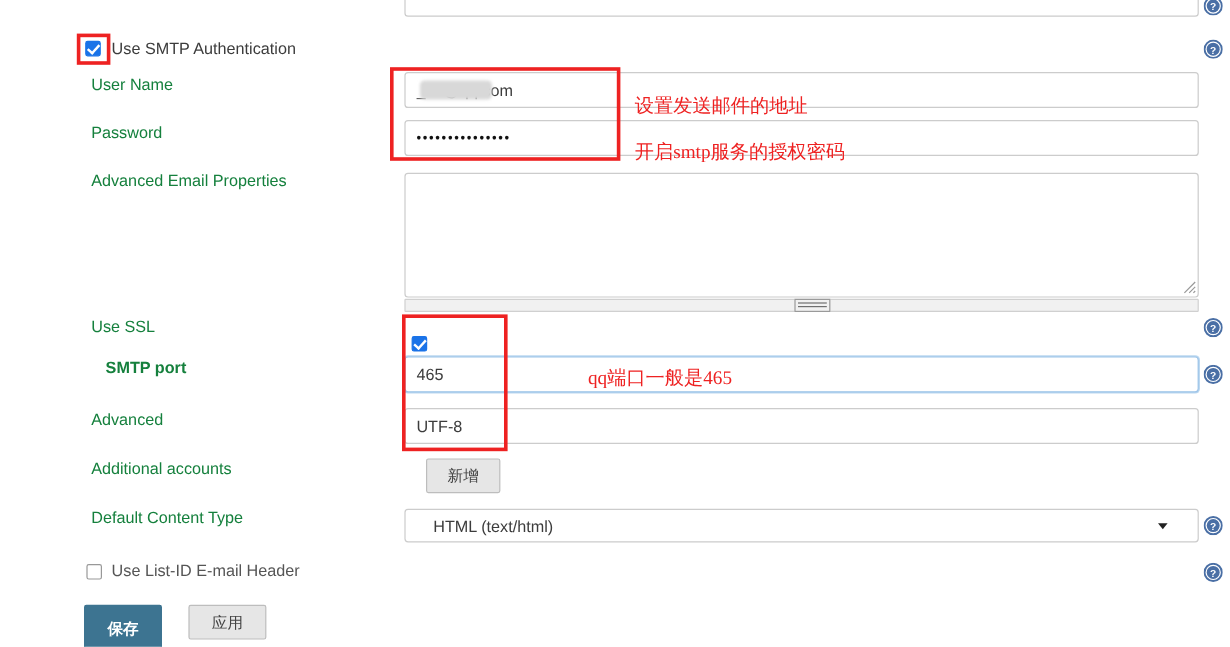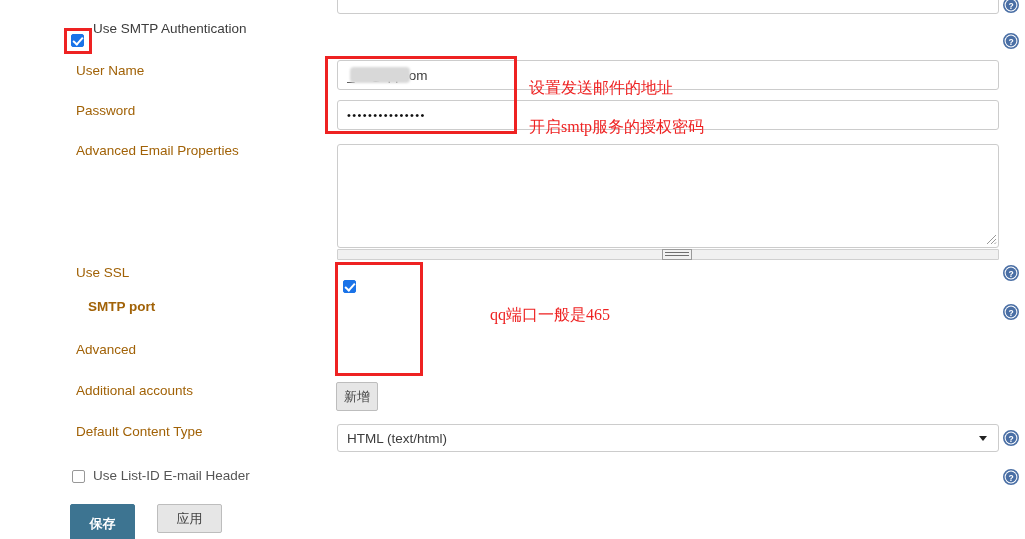--- a/index.html
+++ b/index.html
@@ -20,21 +20,21 @@
     position: absolute;
     left: 0; top: 0;
     width: 1025px;
     height: 539px;
   }
   .abs { position: absolute; }
 
   
   .field-label {
     font-size: 13.5px;
-    color: #a16207;
+    color: #15803d;
     white-space: nowrap;
     line-height: 16px;
   }
 
   
   .txt-input {
     box-sizing: border-box;
     border: 1px solid #ccc;
     border-radius: 3px;
     background: #fff;
@@ -152,21 +152,21 @@
   .sel {
     box-sizing: border-box;
     border: 1px solid #ccc;
     border-radius: 3px;
     background: #fff;
     font-family: "Liberation Sans", sans-serif;
     font-size: 13.5px;
     color: #3c3c3c;
     display: flex;
     align-items: center;
-    padding: 0 9px;
+    padding: 0 23px;
     justify-content: space-between;
   }
   .chev {
     width: 0; height: 0;
     border-left: 4.5px solid transparent;
     border-right: 4.5px solid transparent;
     border-top: 5.5px solid #222;
     margin-right: 2px;
   }
 
@@ -207,21 +207,21 @@
     <text x="8" y="11.6" font-size="8.5" font-family="Liberation Sans, sans-serif" font-weight="bold" fill="#ffffff" text-anchor="middle">?</text>
   </svg>
 
   <svg class="abs help-icon" style="left:1003px; top:33px;" width="16" height="16" viewBox="0 0 16 16">
     <circle cx="8" cy="8" r="7.2" fill="#ffffff" stroke="#4a6fa5" stroke-width="1.6"></circle>
     <circle cx="8" cy="8" r="5.4" fill="#4a6fa5"></circle>
     <text x="8" y="11.6" font-size="8.5" font-family="Liberation Sans, sans-serif" font-weight="bold" fill="#ffffff" text-anchor="middle">?</text>
   </svg>
 
   <div class="abs cb checked" style="left:71px; top:34px;"></div>
-  <div class="abs cb-text" style="left:93px; top:22px; line-height:14px;text-align:right;">Use SMTP Authentication</div>
+  <div class="abs cb-text" style="left:93px; top:34px; line-height:14px;text-align:right;">Use SMTP Authentication</div>
 
   <div class="abs redbox" style="left:64px; top:28px; width:28px; height:26px;"></div>
 
   <div class="abs field-label" style="left:76px; top:63px;">User Name</div>
   <input class="txt-input abs" style="left: 337px; top: 60px; width: 662px; height: 30px;" value="_46@qq.com">
 
   <div class="abs redaction" style="left:350px; top:67px; width:60px; height:16px;"></div>
 
   <div class="abs field-label" style="left:76px; top:103px;">Password</div>
   <div class="txt-input abs" style="left:337px; top:100px; width:662px; height:30px; display:flex; align-items:center;">
@@ -252,29 +252,31 @@
   <svg class="abs help-icon" style="left:1003px; top:304px;" width="16" height="16" viewBox="0 0 16 16">
     <circle cx="8" cy="8" r="7.2" fill="#ffffff" stroke="#4a6fa5" stroke-width="1.6"></circle>
     <circle cx="8" cy="8" r="5.4" fill="#4a6fa5"></circle>
     <text x="8" y="11.6" font-size="8.5" font-family="Liberation Sans, sans-serif" font-weight="bold" fill="#ffffff" text-anchor="middle">?</text>
   </svg>
 
   <div class="abs field-label" style="left:76px; top:265px;">Use SSL</div>
   <div class="abs cb checked" style="left:343px; top:267px;"></div>
 
   <div class="abs field-label" style="left:88px; top:299px;font-weight:bold;">SMTP port</div>
+  <input class="txt-input focused abs" style="left: 337px; top: 297px; width: 662px; height: 30px;" value="465">
 
   <div class="abs field-label" style="left:76px; top:342px;">Advanced</div>
+  <input class="txt-input abs" style="left: 337px; top: 340px; width: 662px; height: 30px;" value="UTF-8">
 
   <div class="abs redbox" style="left:335px; top:262px; width:88px; height:114px;"></div>
 
   <div class="abs redtext" style="left:490px; top:305px;text-align:right;">qq端口一般是465</div>
 
   <div class="abs field-label" style="left:76px; top:383px;">Additional accounts</div>
-  <div class="btn btn-grey abs" style="left:336px; top:382px; width:42px; height:29px;">
+  <div class="btn btn-grey abs" style="left:355px; top:382px; width:62px; height:29px;">
     <span>新增</span>
   </div>
 
   <div class="abs field-label" style="left:76px; top:424px;">Default Content Type</div>
   <div class="sel abs" style="left:337px; top:424px; width:662px; height:28px;">
     <span>HTML (text/html)</span>
     <span class="chev"></span>
   </div>
   <svg class="abs help-icon" style="left:1003px; top:430px;" width="16" height="16" viewBox="0 0 16 16">
     <circle cx="8" cy="8" r="7.2" fill="#ffffff" stroke="#4a6fa5" stroke-width="1.6"></circle>

